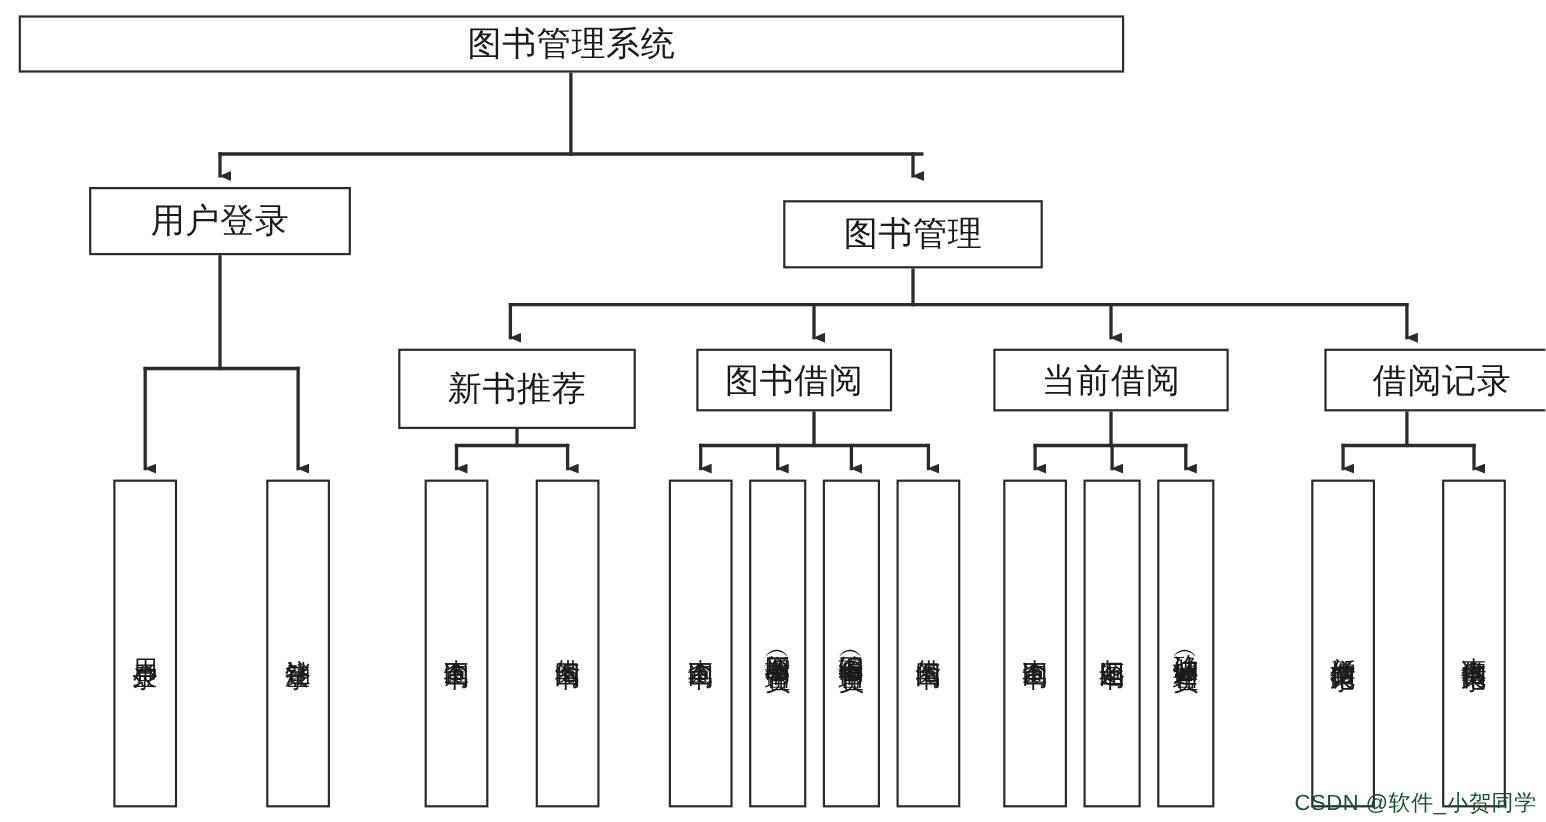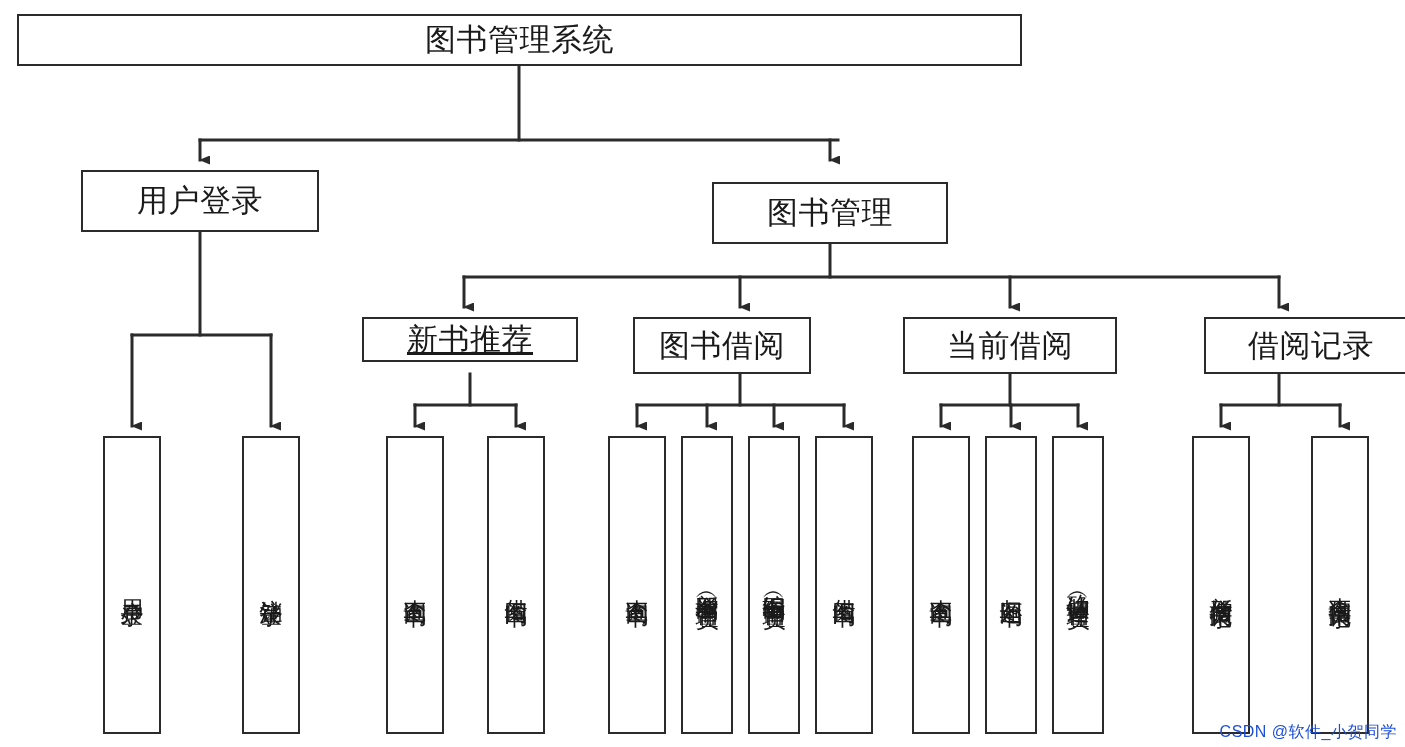--- a/index.html
+++ b/index.html
@@ -52,22 +52,22 @@
     writing-mode: vertical-rl;
     text-orientation: upright;
     line-height: 1.25;
     letter-spacing: 2px;
     white-space: nowrap;
   }
   .watermark {
     position: absolute;
     right: 8px;
     bottom: 4px;
-    font-size: 16px;
-    color: #1d4ed8;
+    font-size: 20px;
+    color: #14532d;
     white-space: nowrap;
     letter-spacing: 0.5px;
   }
 </style>
 </head>
 <body>
 
 <div id="canvas">
 
   <svg class="wires" viewBox="0 0 1405 747" xmlns="http://www.w3.org/2000/svg">
@@ -125,21 +125,21 @@
     <span class="label">图书管理系统</span>
   </div>
 
   <div class="node horiz" style="left:81px; top:170px; width:238px; height:62px;">
     <span class="label">用户登录</span>
   </div>
   <div class="node horiz" style="left:712px; top:170px; width:236px; height:62px;margin-top:12px;">
     <span class="label">图书管理</span>
   </div>
 
-  <div class="node horiz" style="left:362px; top:317px; width:216px; height:45px;text-decoration:underline;">
+  <div class="node horiz" style="left:362px; top:317px; width:216px; height:73px;">
     <span class="label">新书推荐</span>
   </div>
   <div class="node horiz" style="left:633px; top:317px; width:178px; height:57px;">
     <span class="label">图书借阅</span>
   </div>
   <div class="node horiz" style="left:903px; top:317px; width:214px; height:57px;">
     <span class="label">当前借阅</span>
   </div>
   <div class="node horiz" style="left:1172px; top:317px; width:214px; height:57px;margin-left:32px;">
     <span class="label">借阅记录</span>

